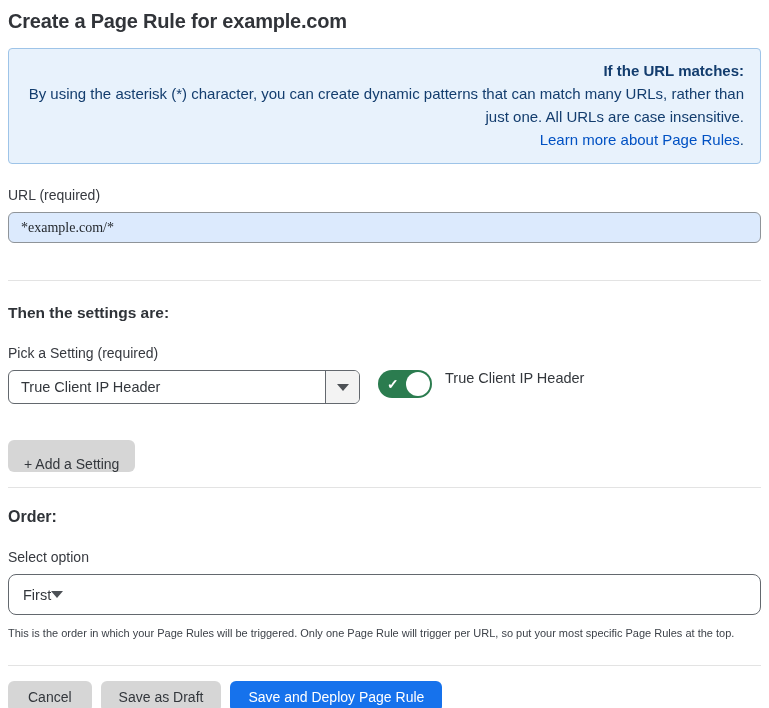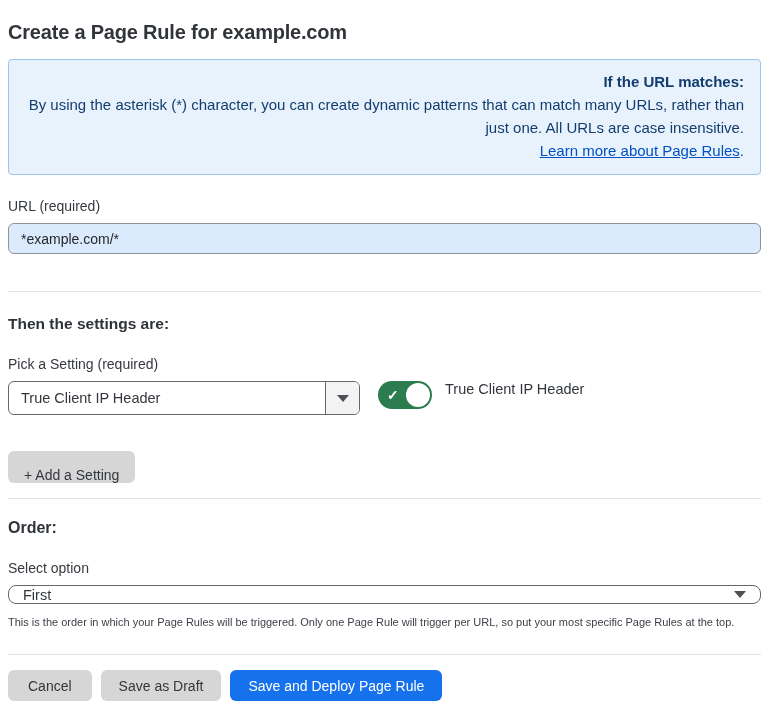--- a/index.html
+++ b/index.html
@@ -10,39 +10,38 @@
     font-family: "Liberation Sans", sans-serif;
     color: #36393f;
   }
   .container { padding: 0 8px; }
 
   .page-title {
     font-size: 20px;
     font-weight: bold;
     color: #313439;
     margin: 0;
-    padding-top: 21px;
+    padding-top: 10px;
     letter-spacing: -0.2px;
   }
 
   .info-box {
     margin-top: 15px;
     background: #e8f2fc;
     border: 1px solid #9ec4e8;
     border-radius: 4px;
     padding: 10px 16px 12px;
     color: #133d6e;
     font-size: 15px;
     line-height: 23px;
     text-align: right;
   }
   .info-box .info-heading { font-weight: bold; }
   .info-link {
     color: #0051c3;
-    text-decoration: underline;
     cursor: pointer;
   }
 
   .field-label {
     display: block;
     font-size: 14px;
     color: #36393f;
     margin-top: 23px;
   }
 
@@ -50,21 +49,21 @@
     display: block;
     width: 100%;
     height: 31px;
     margin-top: 9px;
     background: #dceafd;
     border: 1px solid #8f9499;
     border-radius: 6px;
     padding: 0 12px;
     font-size: 14px;
     color: #24282d;
-    font-family: Liberation Sans, sans-serif;
+    font-family: Liberation Serif, serif;
   }
 
   .divider {
     border: none;
     border-top: 1px solid #e3e3e3;
     margin: 0;
   }
   .divider-1 { margin-top: 37px; }
   .divider-2 { margin-top: 14px; }
   .divider-3 { margin-top: 20px; }
@@ -160,27 +159,26 @@
     background: #d6d6d6;
   }
   .add-setting-btn {
     margin-top: 36px;
     padding: 16px 16px;
   }
 
   .order-select {
     margin-top: 9px;
     width: 100%;
-    height: 19px;
+    height: 41px;
     background: #ffffff;
     border: 1px solid #63686e;
     border-radius: 8px;
     display: flex;
     align-items: center;
-    justify-content: space-between;
     padding: 0 14px;
     font-size: 14.5px;
     color: #33373c;
     cursor: pointer;
   }
   .helper-text {
     margin-top: 6px;
     font-size: 11px;
     line-height: 24px;
     color: #3d4249;

